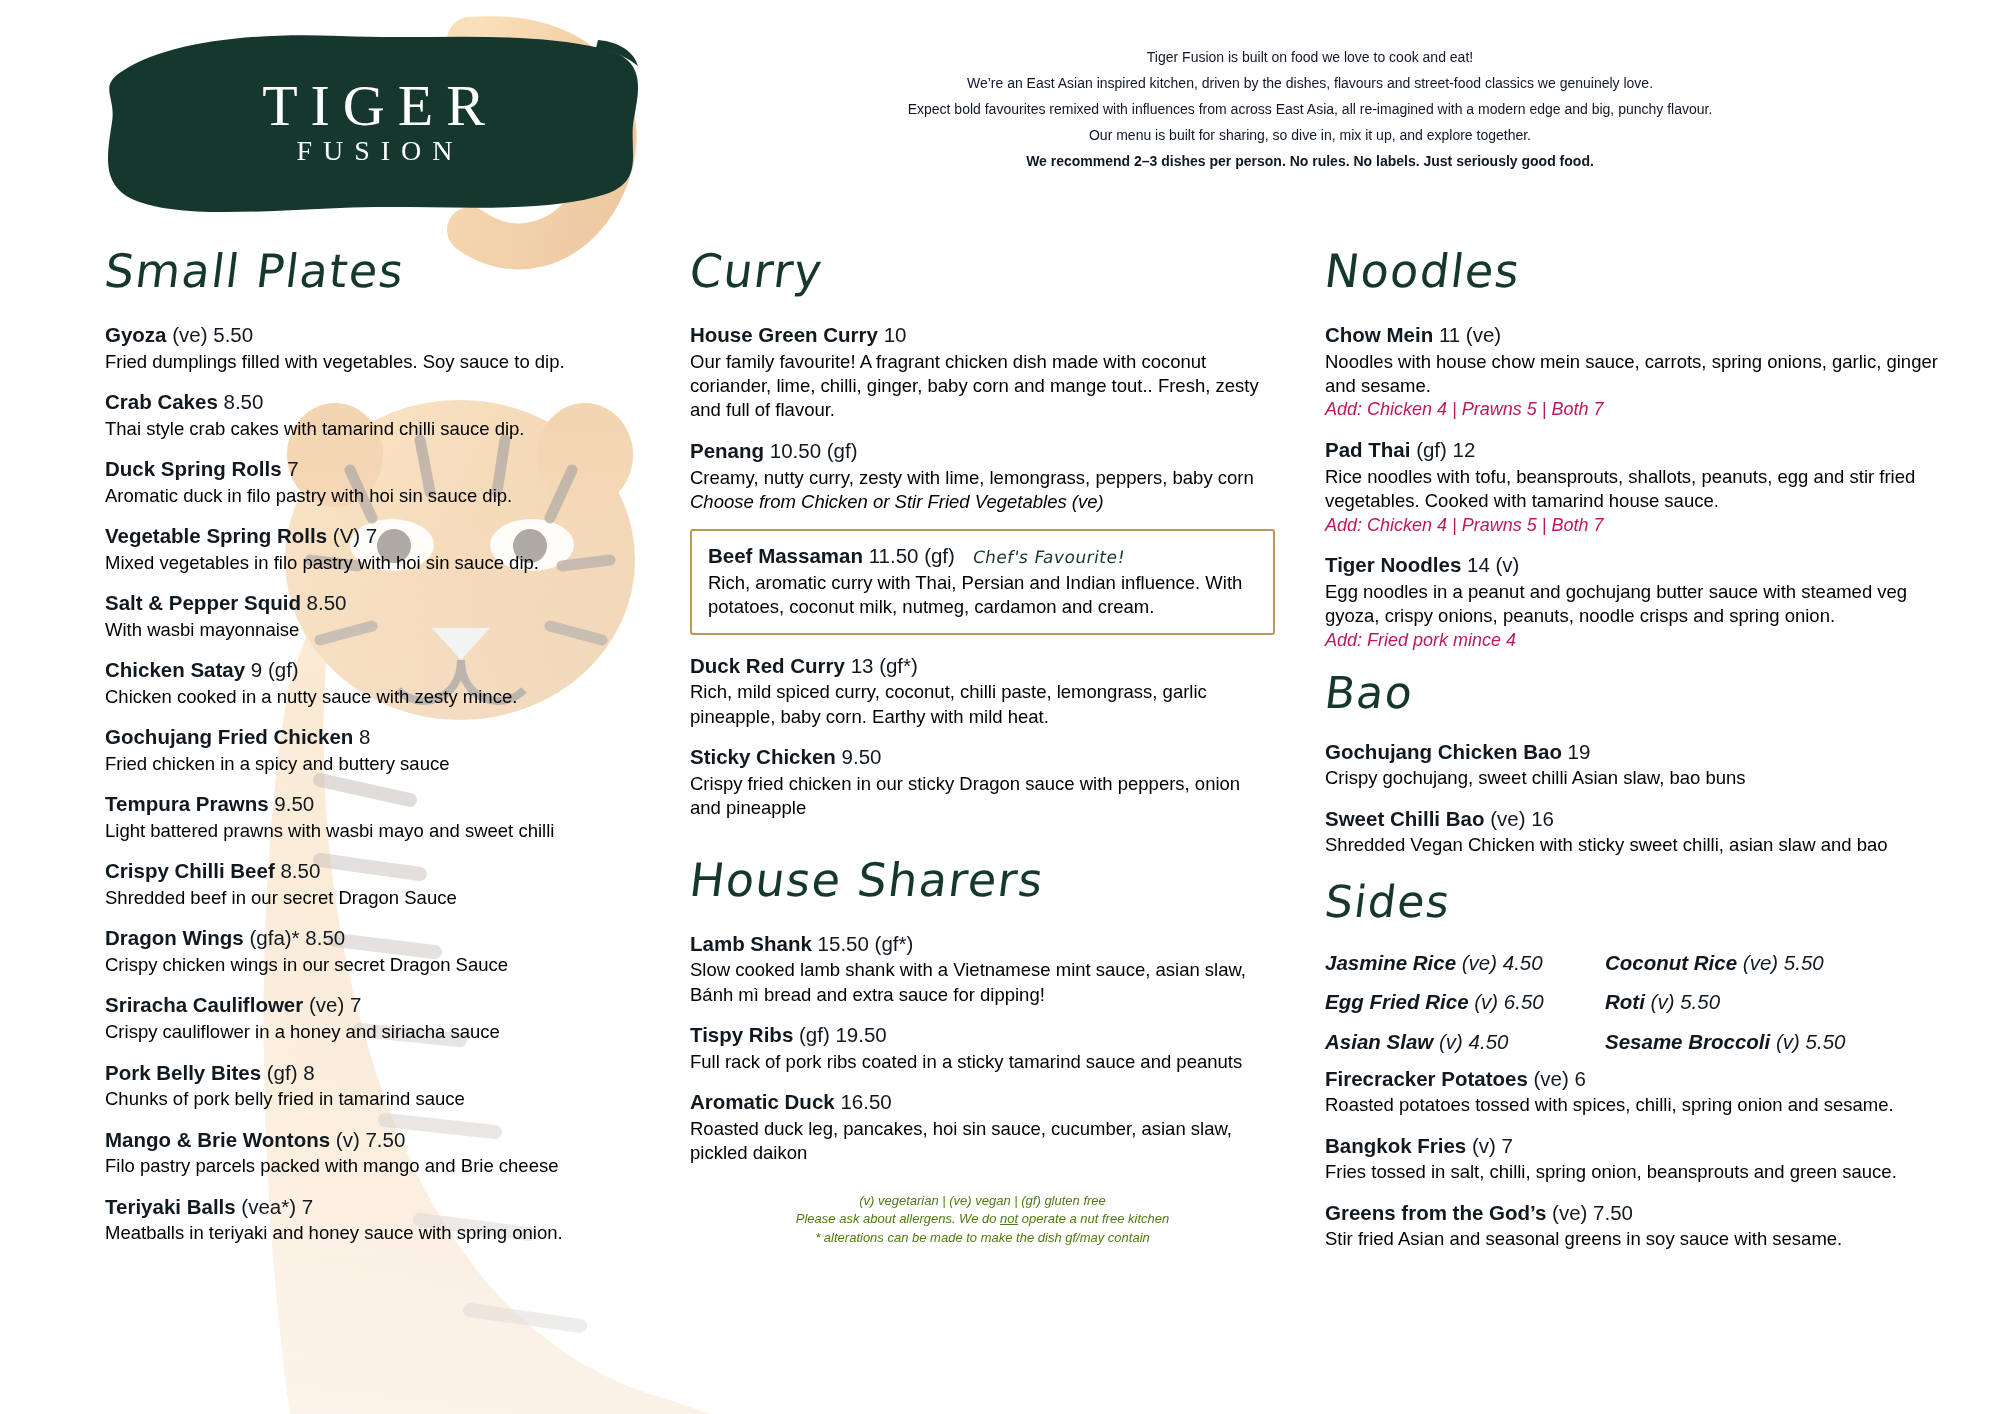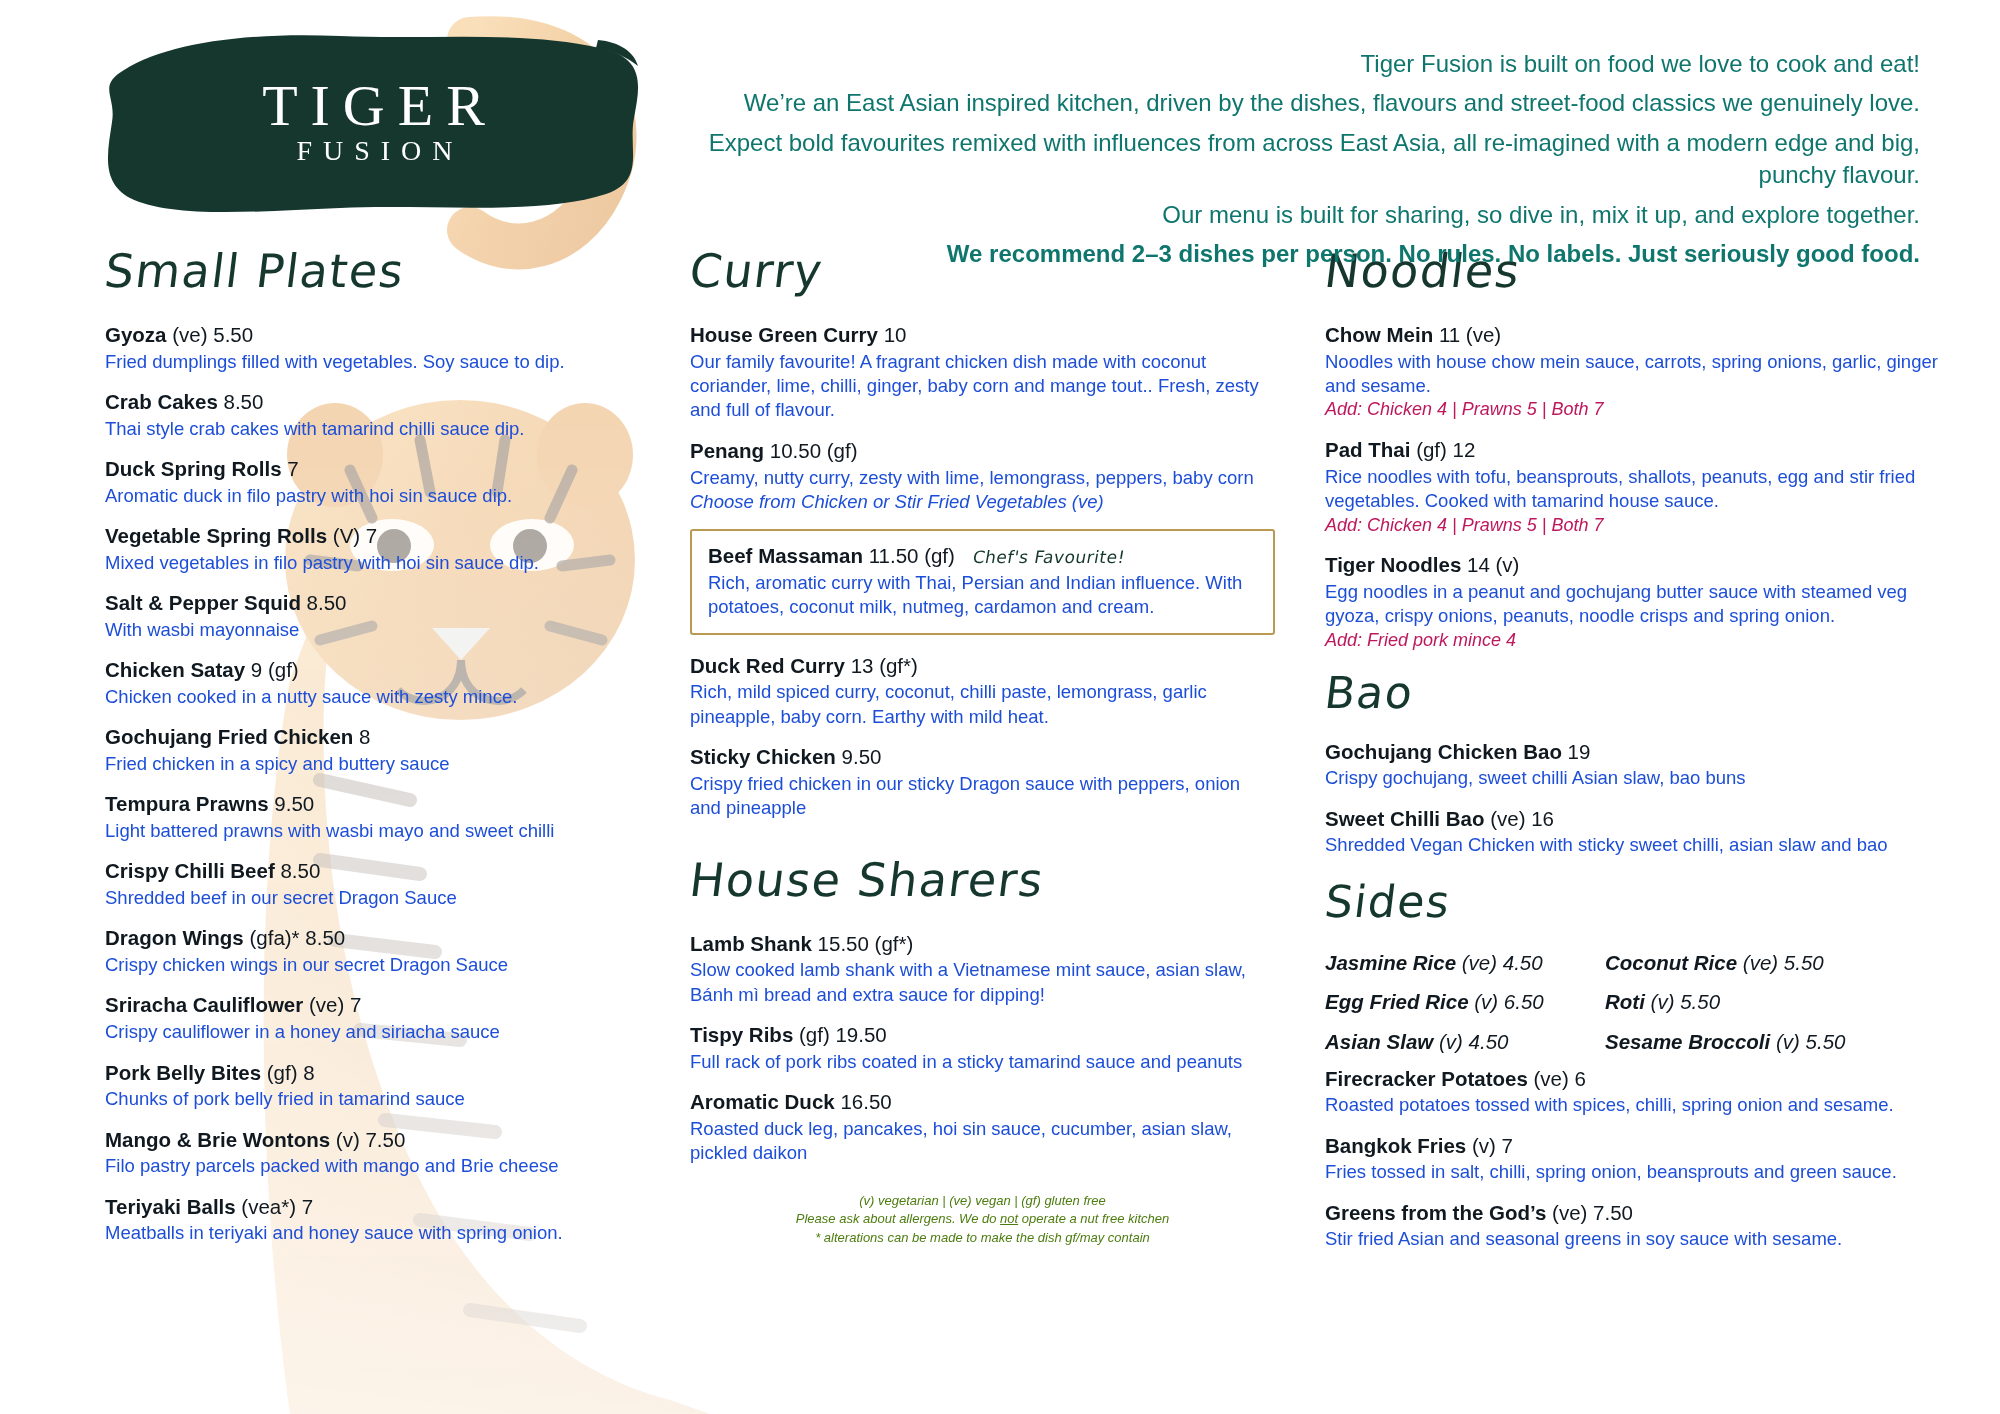--- a/index.html
+++ b/index.html
@@ -73,24 +73,23 @@
   .intro {
     position: absolute;
     left: 700px;
     top: 48px;
     width: 1220px;
     text-align: center;
     z-index: 3;
   }
   .intro p {
     margin: 0 0 7px 0;
-    font-size: 24px;
-    color: #0f766e;
+    font-size: 14px;
+    color: #0f172a;
     line-height: 1.35;
-    text-align: right;
   }
   .intro p.bold {
     font-weight: bold;
     margin-top: 4px;
   }
 
   
   .col {
     position: absolute;
     z-index: 2;
@@ -119,21 +118,21 @@
     font-size: 20.5px;
     line-height: 1.3;
     color: #101820;
     margin-bottom: 1px;
   }
   .item-name .nm { font-weight: bold; }
   .item-name .tag { font-weight: normal; }
   .item-desc {
     font-size: 18.5px;
     line-height: 1.32;
-    color: #1d4ed8;
+    color: #000000;
   }
   .item-add {
     font-size: 18px;
     font-style: italic;
     color: #be185d;
     line-height: 1.32;
   }
   .item-desc.italic { font-style: italic; }
 
   

